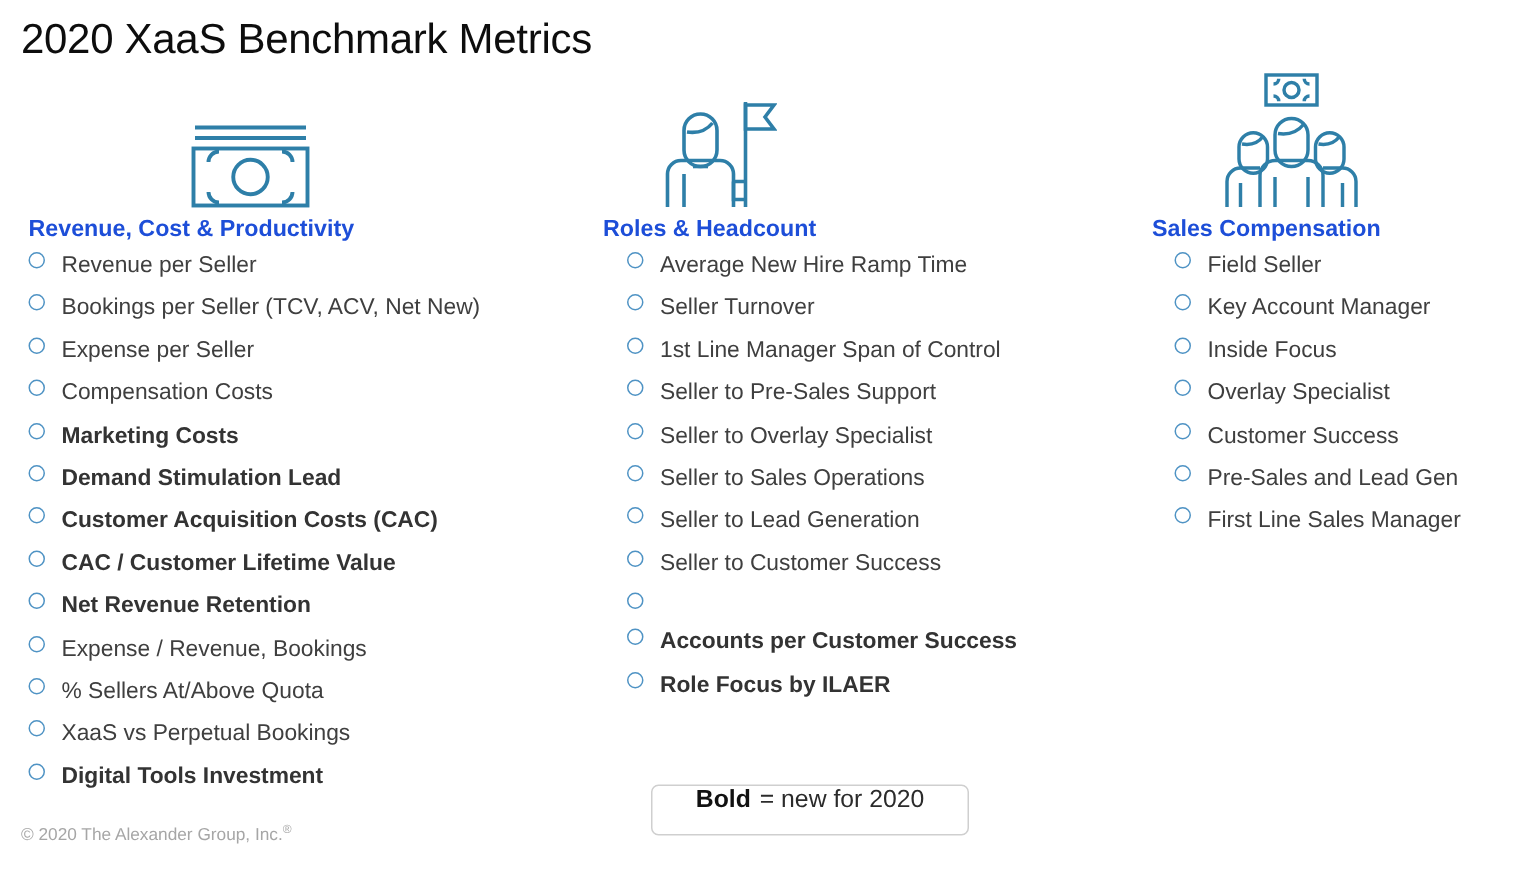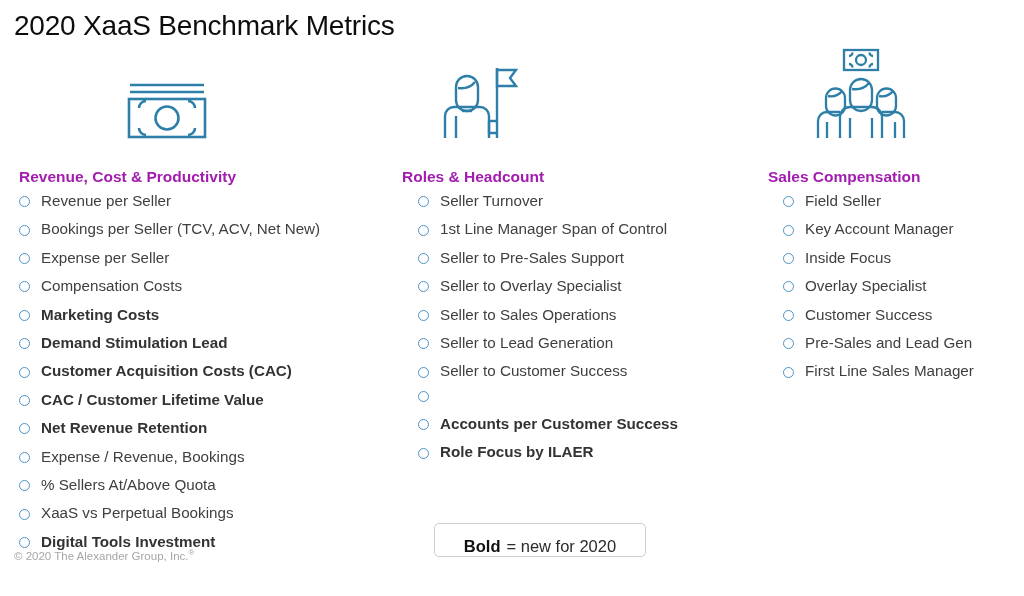--- a/index.html
+++ b/index.html
@@ -50,41 +50,41 @@
     align-items: flex-end;
     justify-content: center;
   }
   .col-1 .col-icon { justify-content: flex-start; padding-left: 112px; }
   .col-2 .col-icon { justify-content: flex-start; padding-left: 42px; }
   .col-3 .col-icon { justify-content: flex-start; padding-left: 50px; height: 104px; }
 
   .col-heading {
     font-size: 15.5px;
     font-weight: bold;
-    color: #a21caf;
-    margin-top: 28px;
+    color: #1d4ed8;
+    margin-top: 4px;
     white-space: nowrap;
   }
   .col-1 .col-heading { margin-left: 5px; }
   .col-2 .col-heading { margin-left: 2px; }
   .col-3 .col-heading { margin-left: 2px; }
 
   .metric-list {
     list-style: none;
     margin: 0;
     padding: 0;
     margin-top: 7px;
   }
   .col-1 .metric-list { margin-left: 5px; }
   .col-2 .metric-list { margin-left: 18px; }
   .col-3 .metric-list { margin-left: 17px; }
 
   .metric-item {
     display: flex;
-    align-items: flex-end;
+    align-items: flex-start;
     font-size: 15.2px;
     color: #3f3f3f;
     line-height: 1;
     margin-bottom: 13.2px;
     white-space: nowrap;
   }
   .metric-item.is-bold .metric-label { font-weight: bold; color: #333333; }
 
   .bullet {
     flex: 0 0 auto;
@@ -103,21 +103,21 @@
     position: absolute;
     left: 434px;
     top: 523px;
     width: 212px;
     height: 34px;
     box-sizing: border-box;
     border: 1.5px solid #cfcfcf;
     border-radius: 5px;
     background: #ffffff;
     display: flex;
-    align-items: flex-end;
+    align-items: flex-start;
     justify-content: center;
     font-size: 16.5px;
     color: #2b2b2b;
     white-space: nowrap;
   }
   .legend-strong {
     font-weight: bold;
     color: #111111;
     margin-right: 6px;
   }
@@ -227,20 +227,24 @@
           <path d="M3 72 v-22 a9 9 0 0 1 9 -9 h26 a9 9 0 0 1 9 9 v22"></path>
           <line x1="14" y1="50" x2="14" y2="72"></line>
           <line x1="55" y1="2" x2="55" y2="72"></line>
           <path d="M55 4 h19 l-6 8 l6 8 h-19 z"></path>
           <path d="M47 55 h8 M47 55 v12 h8"></path>
         </g>
       </svg>
     </div>
     <div class="col-heading">Roles &amp; Headcount</div>
     <ul class="metric-list">
+        <li class="metric-item">
+          <span class="bullet"></span>
+          <span class="metric-label">Average New Hire Ramp Time</span>
+        </li>
         <li class="metric-item">
           <span class="bullet"></span>
           <span class="metric-label">Seller Turnover</span>
         </li>
         <li class="metric-item">
           <span class="bullet"></span>
           <span class="metric-label">1st Line Manager Span of Control</span>
         </li>
         <li class="metric-item">
           <span class="bullet"></span>

